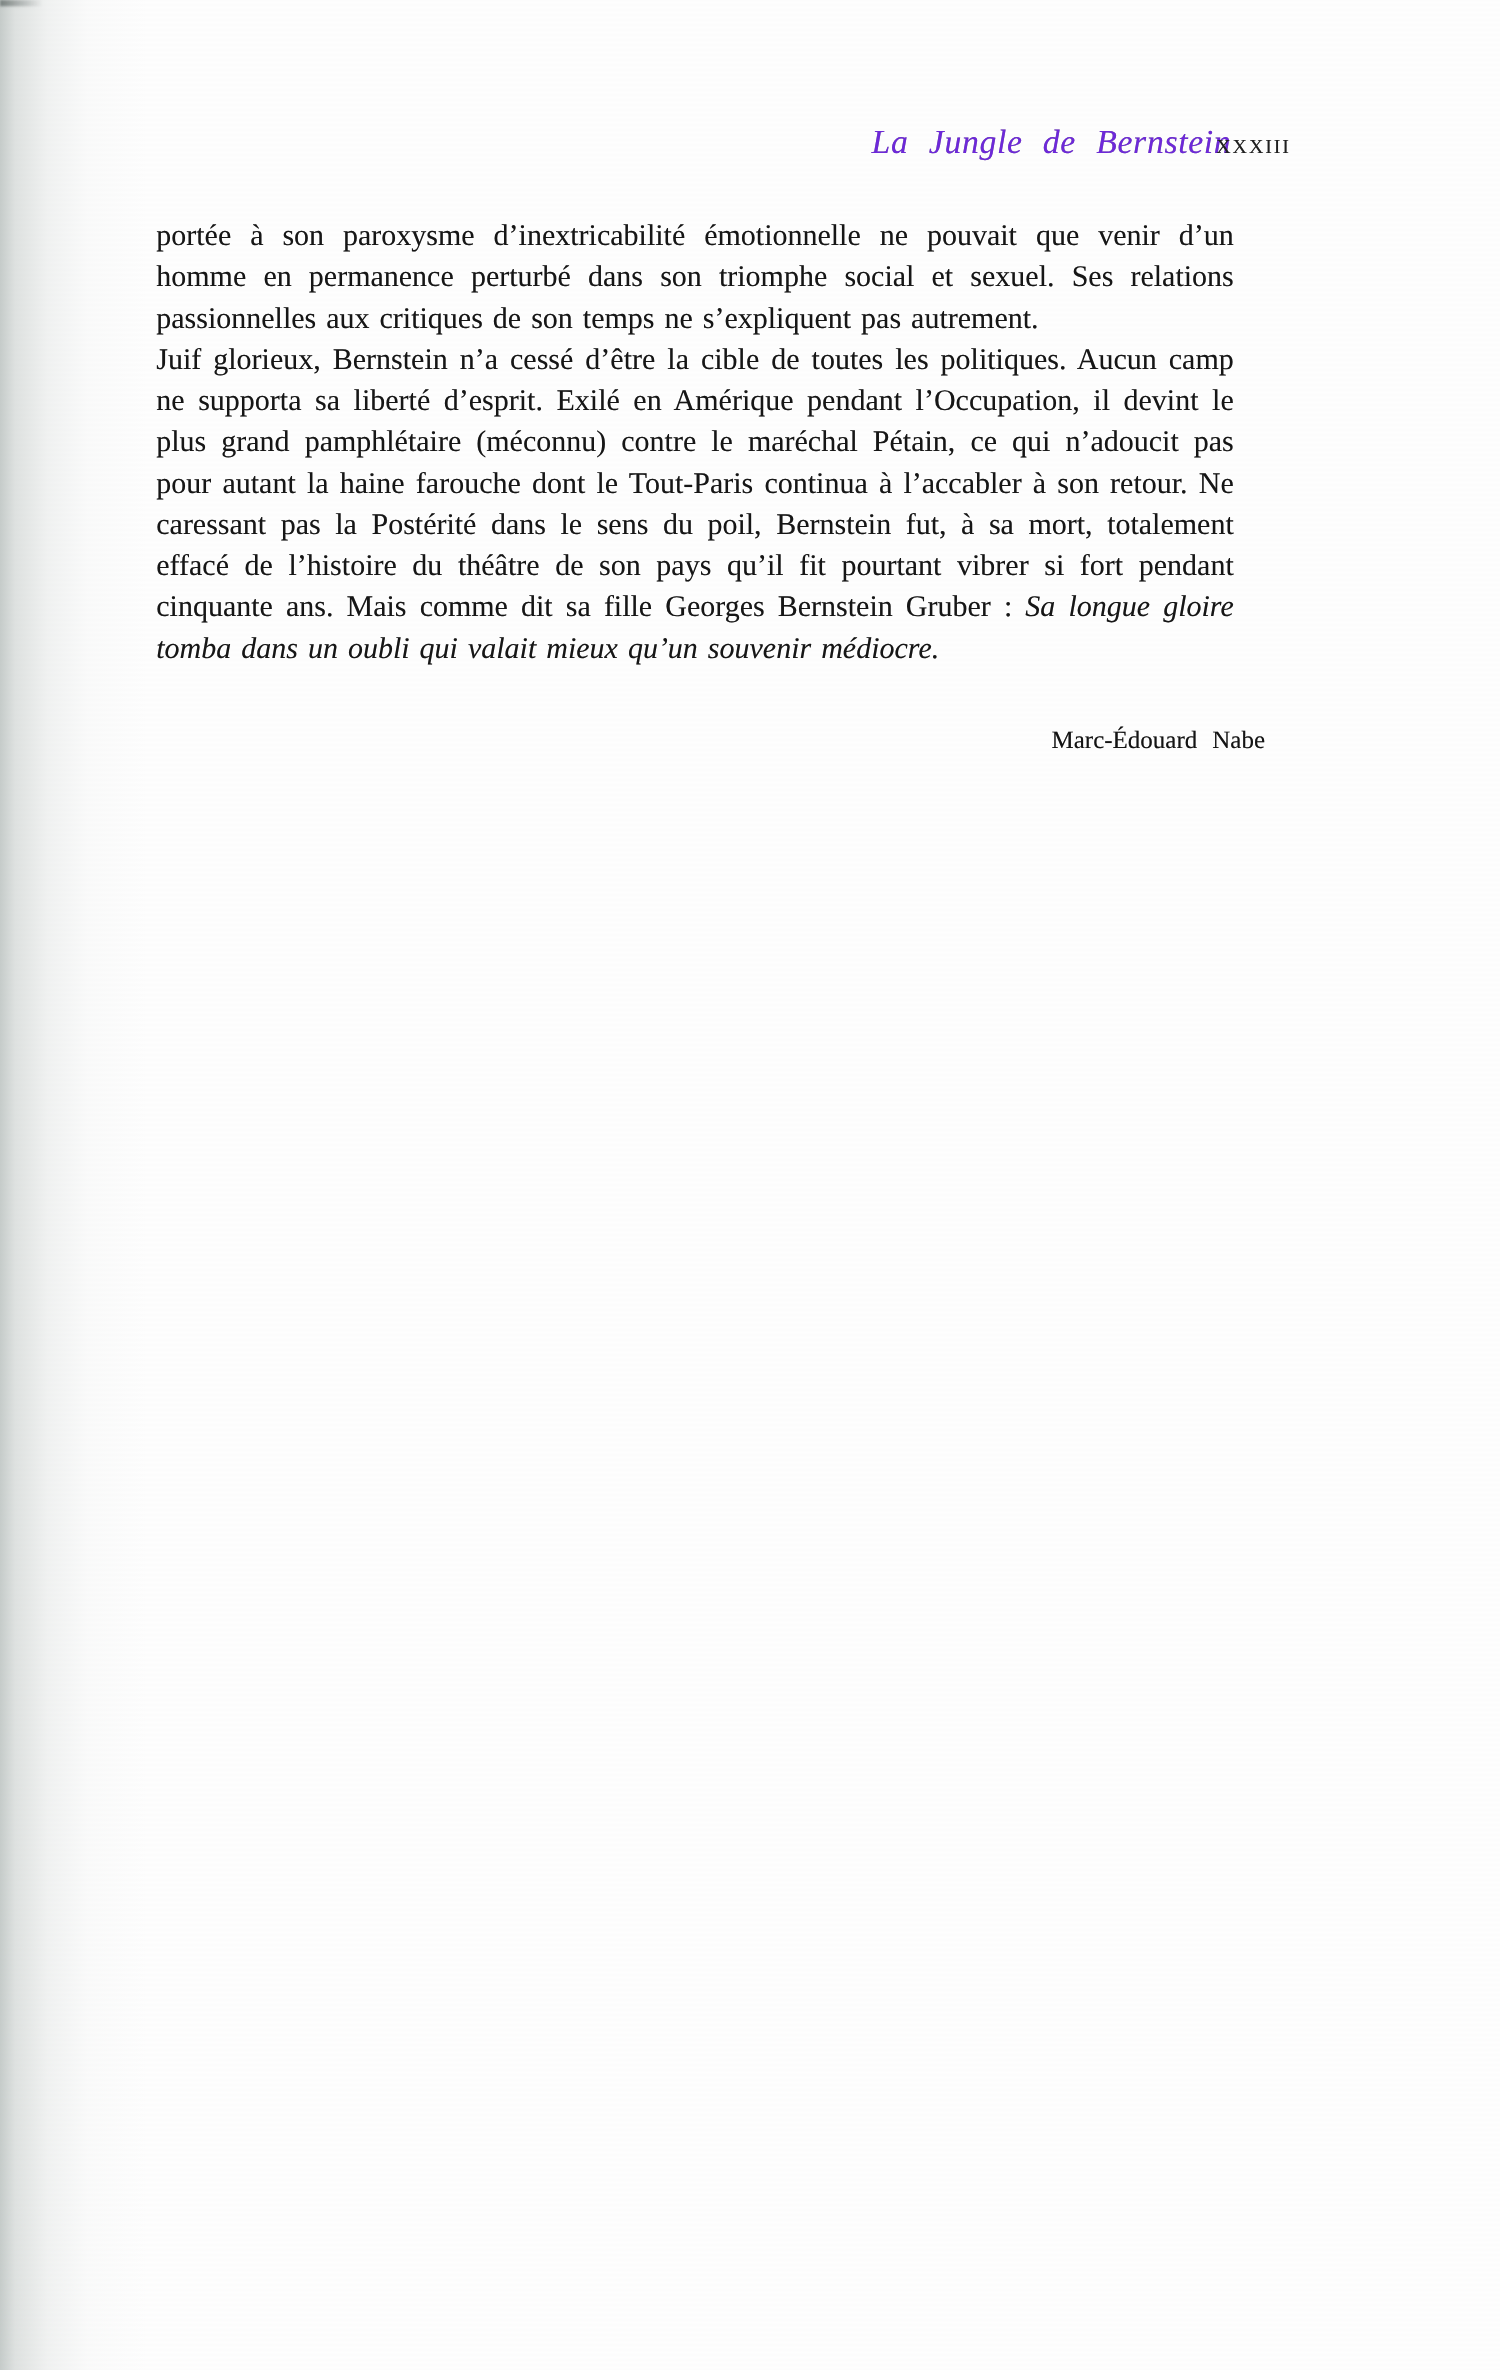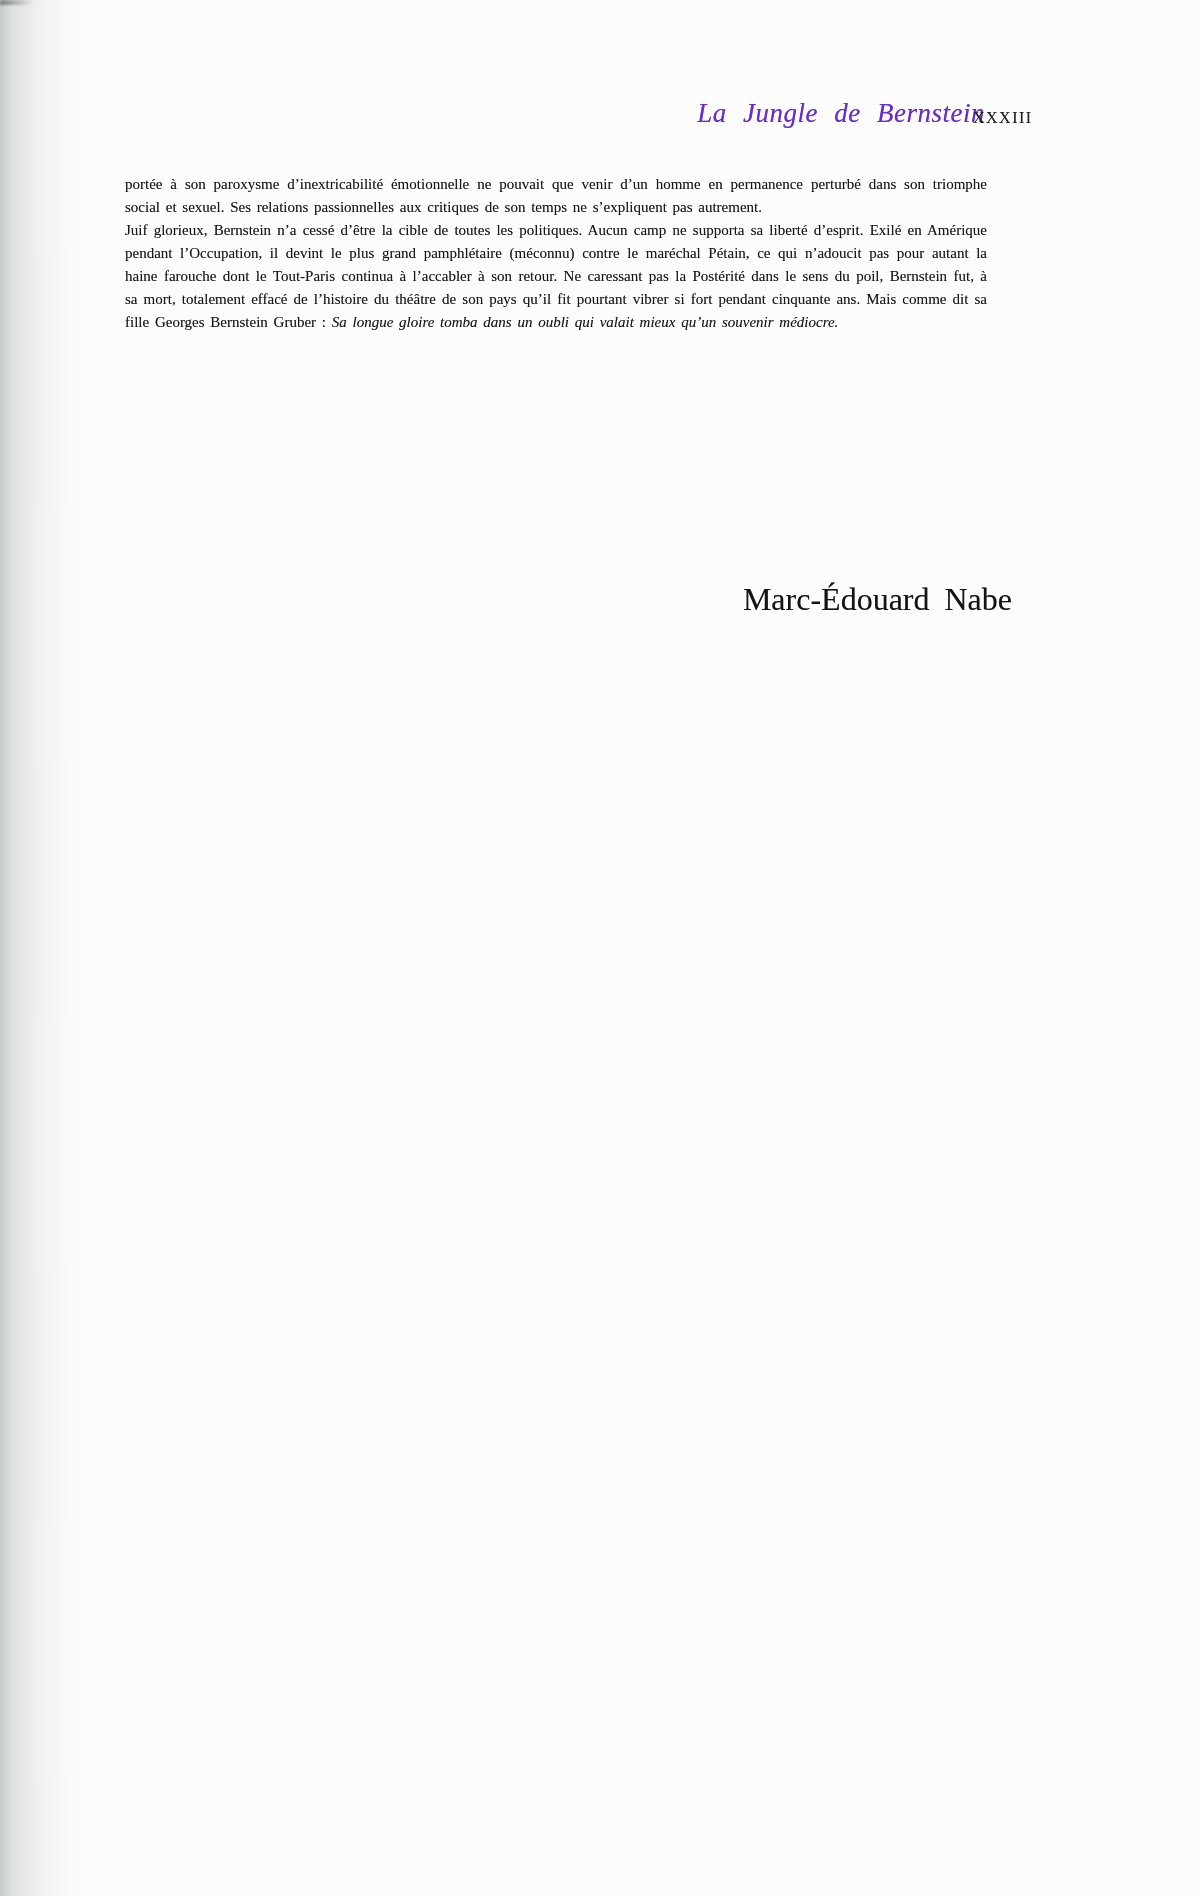--- a/index.html
+++ b/index.html
@@ -75,39 +75,39 @@
     letter-spacing: 1.5px;
     color: #202020;
     text-shadow: 0 0 0.4px rgba(20,20,20,0.4);
   }
 
   .body-text {
     position: absolute;
     left: 125px;
     top: 173px;
     width: 862px;
-    font-size: 15px;
-    line-height: 23px;
+    font-size: 24px;
+    line-height: 33px;
     text-align: justify;
     word-spacing: 2px;
     color: #161616;
     text-shadow: 0 0 0.5px rgba(20,20,20,0.4);
   }
 
   .body-text p { margin: 0; }
 
   .italic-quote { font-style: italic; }
 
   .signature {
     position: absolute;
     left: 125px;
     top: 581px;
     width: 887px;
     text-align: right;
-    font-size: 32px;
+    font-size: 20px;
     word-spacing: 7px;
     color: #141414;
     text-shadow: 0 0 0.5px rgba(20,20,20,0.45);
   }
 </style>
 </head>
 <body>
 
 <div class="page">
 

